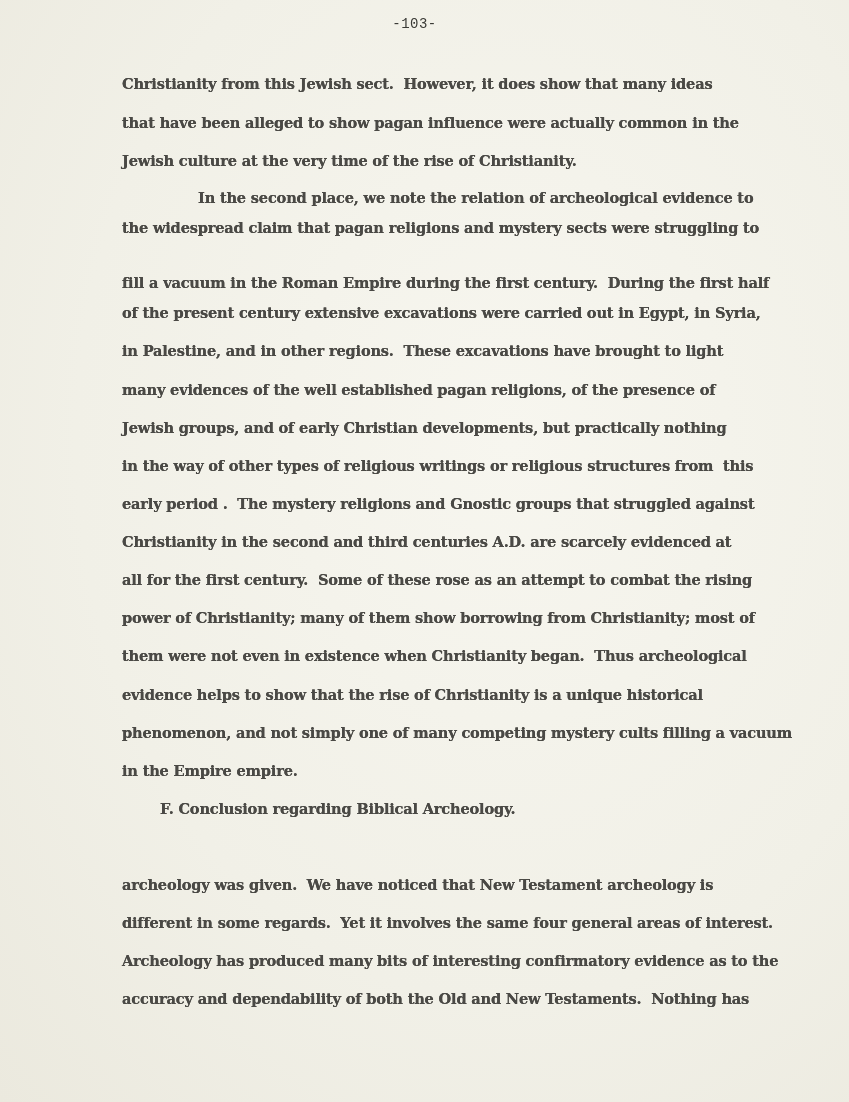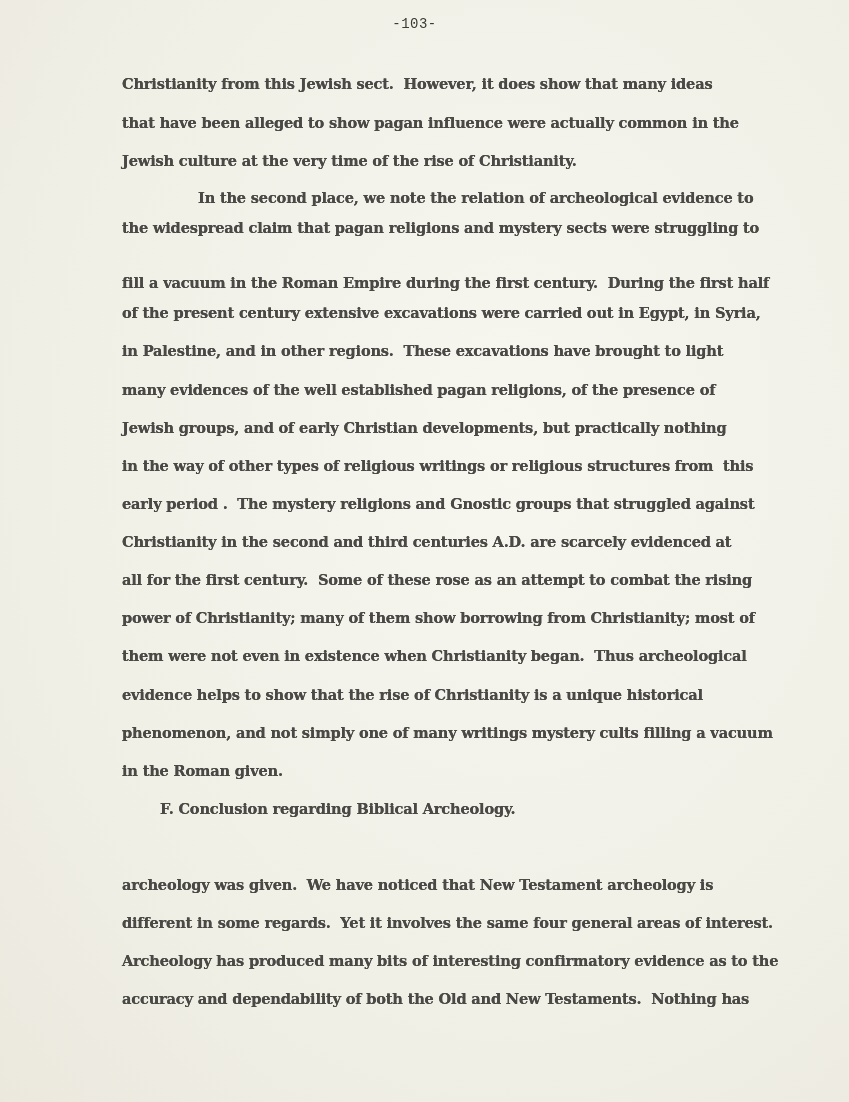--- a/index.html
+++ b/index.html
@@ -47,20 +47,20 @@
   <div class="line" style="top:342px">in Palestine, and in other regions.  These excavations have brought to light</div>
   <div class="line" style="top:381px">many evidences of the well established pagan religions, of the presence of</div>
   <div class="line" style="top:419px">Jewish groups, and of early Christian developments, but practically nothing</div>
   <div class="line" style="top:457px">in the way of other types of religious writings or religious structures from  this</div>
   <div class="line" style="top:495px">early period .  The mystery religions and Gnostic groups that struggled against</div>
   <div class="line" style="top:533px">Christianity in the second and third centuries A.D. are scarcely evidenced at</div>
   <div class="line" style="top:571px">all for the first century.  Some of these rose as an attempt to combat the rising</div>
   <div class="line" style="top:609px">power of Christianity; many of them show borrowing from Christianity; most of</div>
   <div class="line" style="top:647px">them were not even in existence when Christianity began.  Thus archeological</div>
   <div class="line" style="top:686px">evidence helps to show that the rise of Christianity is a unique historical</div>
-  <div class="line" style="top:724px">phenomenon, and not simply one of many writings mystery cults filling a vacuum</div>
-  <div class="line" style="top:762px">in the Roman given.</div>
+  <div class="line" style="top:724px">phenomenon, and not simply one of many competing mystery cults filling a vacuum</div>
+  <div class="line" style="top:762px">in the Empire empire.</div>
   <div class="line heading" style="top:800px">F. Conclusion regarding Biblical Archeology.</div>
   <div class="line" style="top:876px">archeology was given.  We have noticed that New Testament archeology is</div>
   <div class="line" style="top:914px">different in some regards.  Yet it involves the same four general areas of interest.</div>
   <div class="line" style="top:952px">Archeology has produced many bits of interesting confirmatory evidence as to the</div>
   <div class="line" style="top:990px">accuracy and dependability of both the Old and New Testaments.  Nothing has</div>
 </div>
 
 </body></html>

